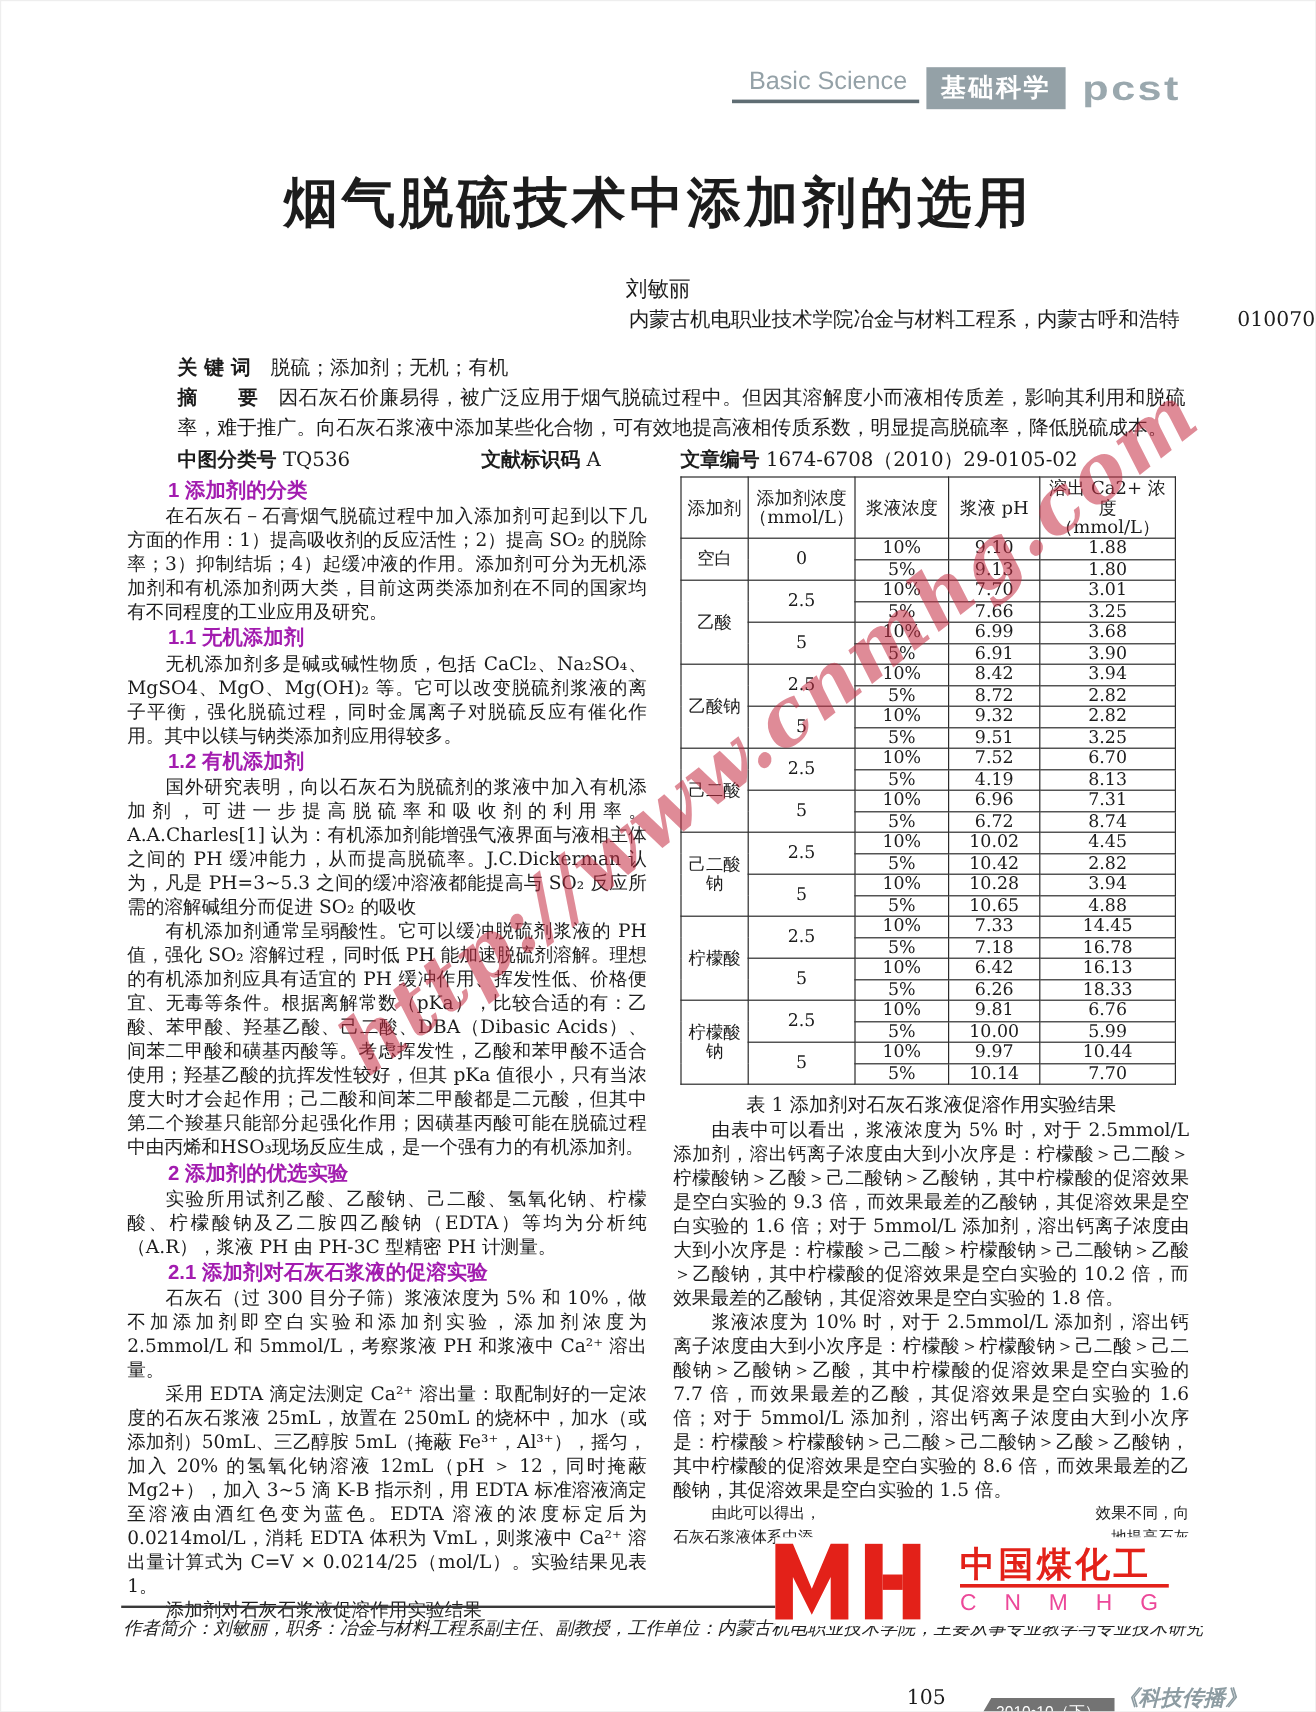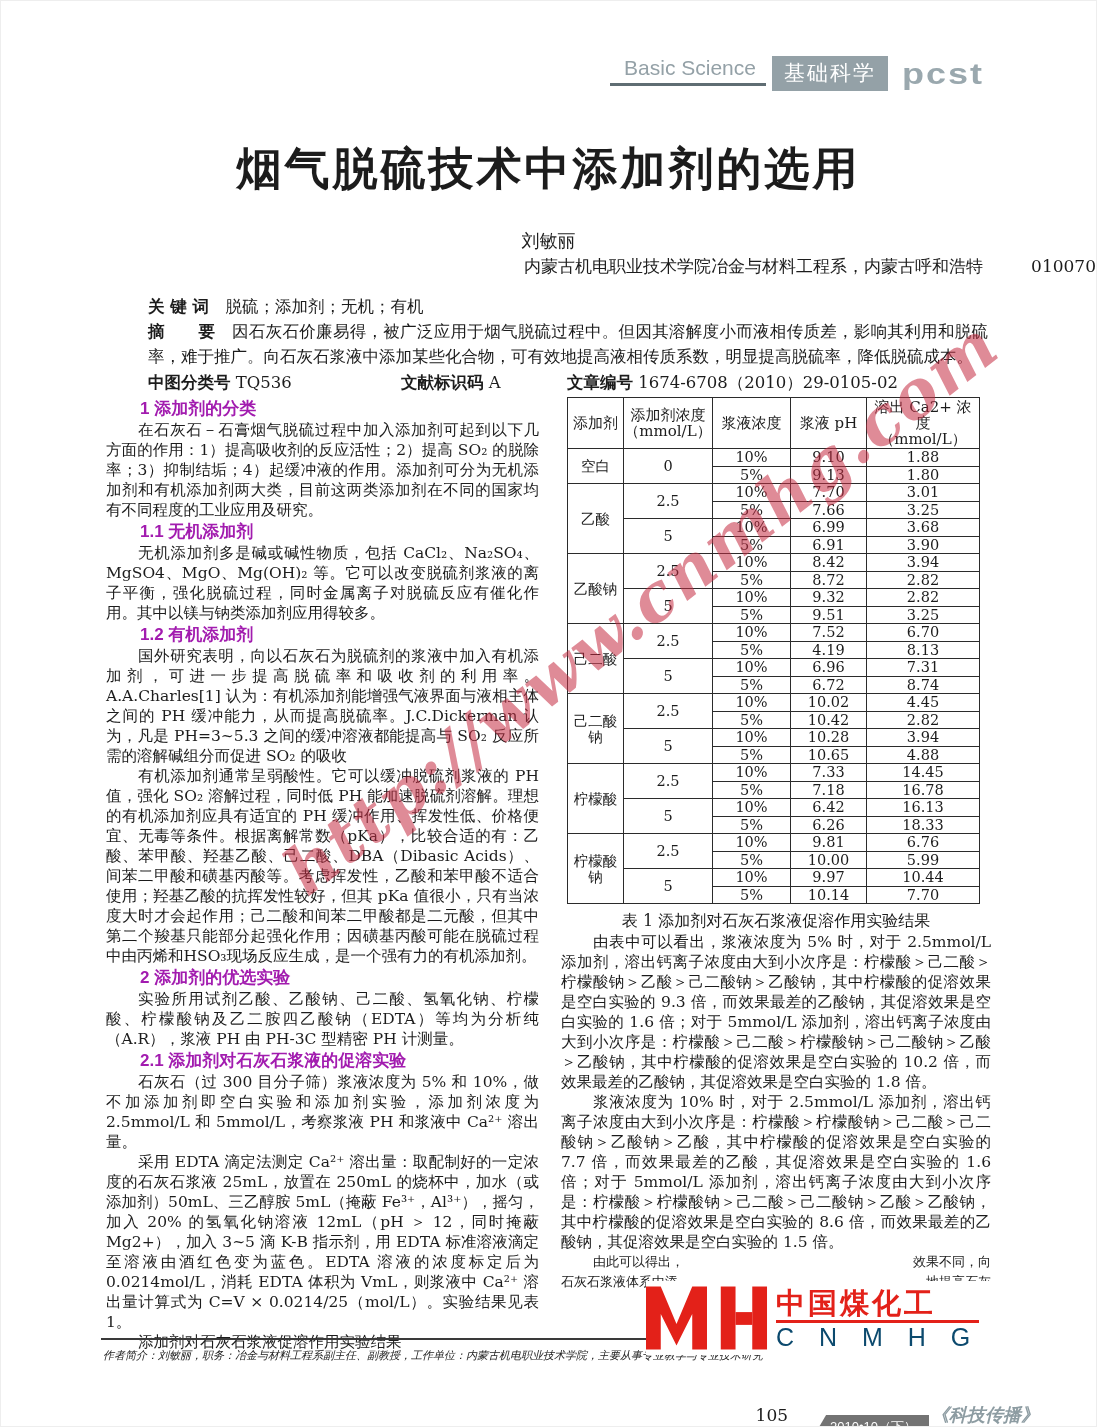--- a/index.html
+++ b/index.html
@@ -4,21 +4,21 @@
 <style>
   html,body{margin:0;padding:0;background:#ffffff;}
   .page{position:relative;width:1097px;height:1427px;background:#fff;overflow:hidden;
         font-family:"DejaVu Serif","Liberation Serif",serif;color:#1c1c1c;border:1px solid #eee;box-sizing:border-box;}
 
   
   .hdr{position:absolute;top:55px;left:0;width:100%;display:flex;justify-content:flex-end;
        align-items:flex-start;padding-right:112px;box-sizing:border-box;}
   .hdr-en{font-family:"Liberation Sans",sans-serif;color:#94a1a7;font-size:21px;
           border-bottom:3px solid #5f6d73;padding:0 10px 3px 14px;}
-  .hdr-cn{background:#94a1a7;color:#fff;font-weight:normal;font-size:21px;
+  .hdr-cn{background:#94a1a7;color:#fff;font-weight:bold;font-size:21px;
           padding:3px 12px 4px;margin-left:6px;letter-spacing:2px;}
   .hdr-logo{font-family:"Liberation Sans",sans-serif;font-weight:bold;font-size:36px;
             color:#9aa8ae;letter-spacing:2px;margin-left:14px;line-height:30px;
             transform:scaleY(.8);transform-origin:bottom;}
 
   .title{position:absolute;top:138px;left:0;width:100%;text-align:center;
          font-size:45px;font-weight:bold;letter-spacing:3px;}
   .author{position:absolute;top:228px;left:0;width:100%;text-align:center;font-size:18px;}
   .affil{position:absolute;top:254px;left:0;width:100%;text-align:right;font-size:17px;}
   .affil .gap{display:inline-block;width:48px;}
@@ -48,29 +48,29 @@
   .frag-line .ind{padding-left:32px;}
 
   
   .wm{position:absolute;left:268px;top:848px;transform:rotate(-38deg);transform-origin:0 0;
       font-size:66px;font-weight:bold;font-style:italic;letter-spacing:2px;
       color:rgba(197,43,66,.55);white-space:nowrap;z-index:6;pointer-events:none;}
 
   
   .logo-block{position:absolute;left:645px;top:1280px;width:370px;height:74px;background:#fff;
               display:flex;align-items:center;z-index:8;}
-  .logo-right{margin-left:8px;display:flex;flex-direction:column;}
+  .logo-right{margin-left:32px;display:flex;flex-direction:column;}
   .logo-cn{color:#e32119;font-size:29px;font-weight:bold;letter-spacing:3px;
            border-bottom:3px solid #e32119;padding-bottom:1px;line-height:32px;}
-  .logo-en{font-family:"Liberation Sans",sans-serif;color:#0c4a6e;font-size:25px;
+  .logo-en{font-family:"Liberation Sans",sans-serif;color:#ec4899;font-size:19px;
            letter-spacing:9px;margin-top:1px;line-height:26px;}
 
   
   .foot-rule{position:absolute;left:100px;top:1337px;width:890px;border-top:2px solid #3a3a3a;}
-  .foot-bio{position:absolute;left:102px;top:1347px;width:900px;font-size:11px;
+  .foot-bio{position:absolute;left:102px;top:1347px;width:900px;font-size:15px;
             font-style:italic;color:#222;}
   .foot-right{position:absolute;right:57px;top:1390px;display:flex;align-items:center;}
   .pageno{font-size:17px;margin-right:24px;}
   .issue-badge{background:#737373;color:#fff;font-family:"Liberation Sans",sans-serif;
                font-size:13px;padding:3px 12px 3px 18px;
                clip-path:polygon(14px 0,100% 0,100% 100%,0 100%);margin-top:24px;}
   .journal{color:#8d9ca2;font-size:18px;font-weight:bold;margin-left:2px;font-style:italic;}
 </style>
 </head>
 <body>

